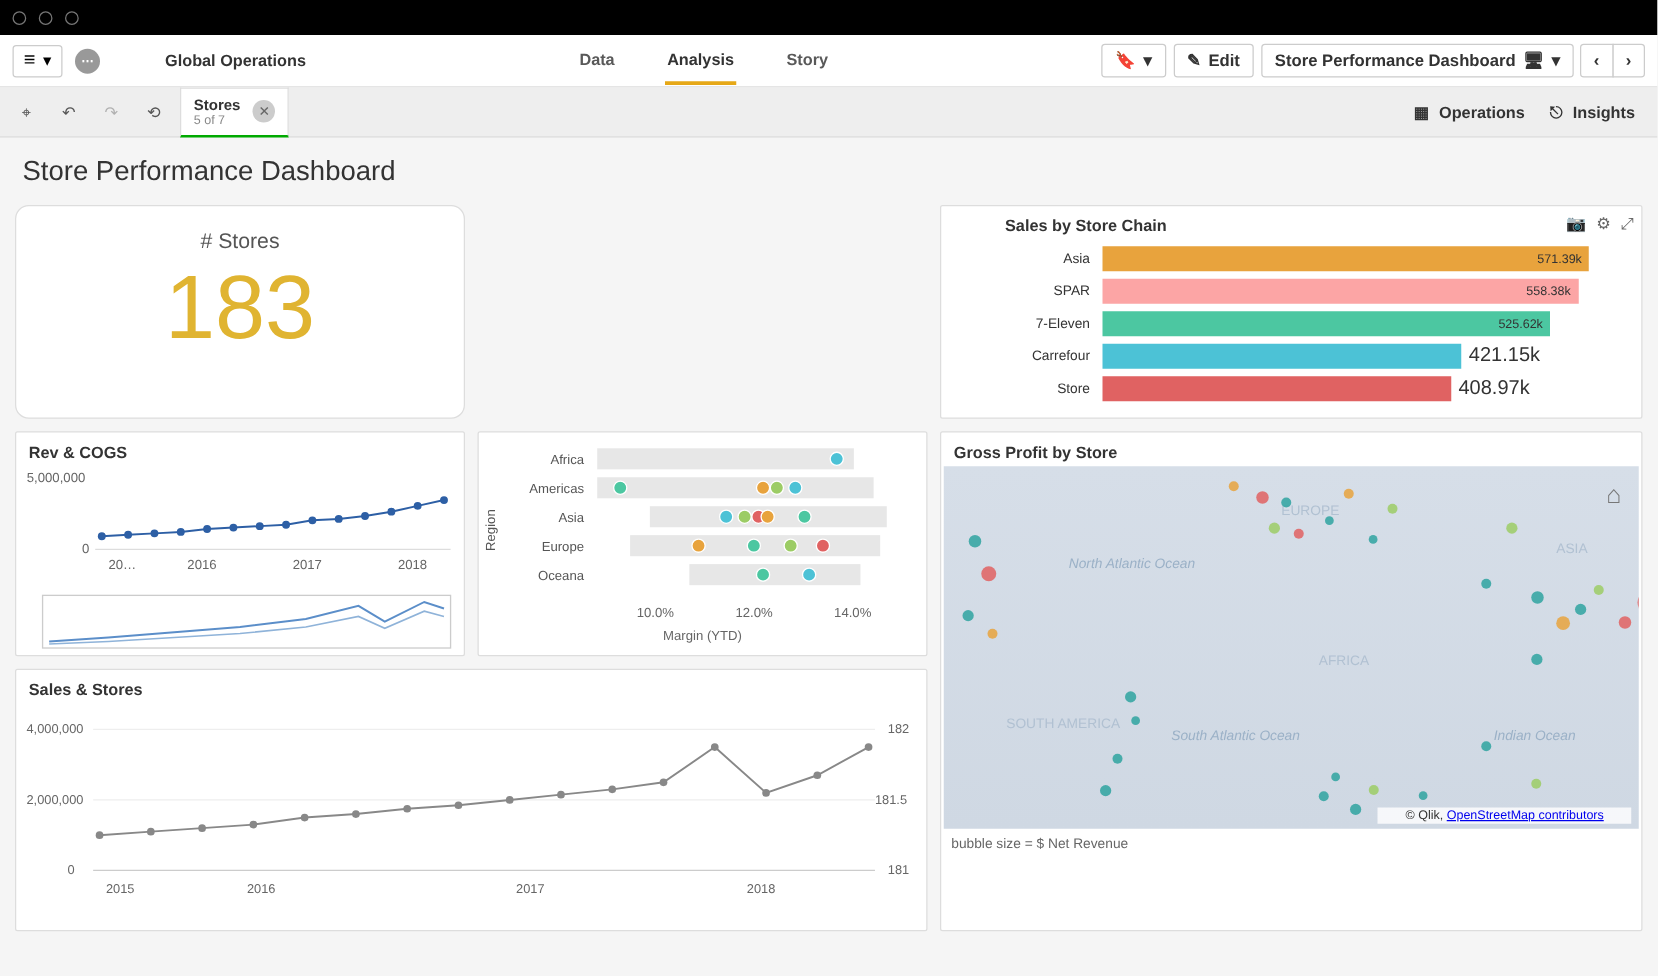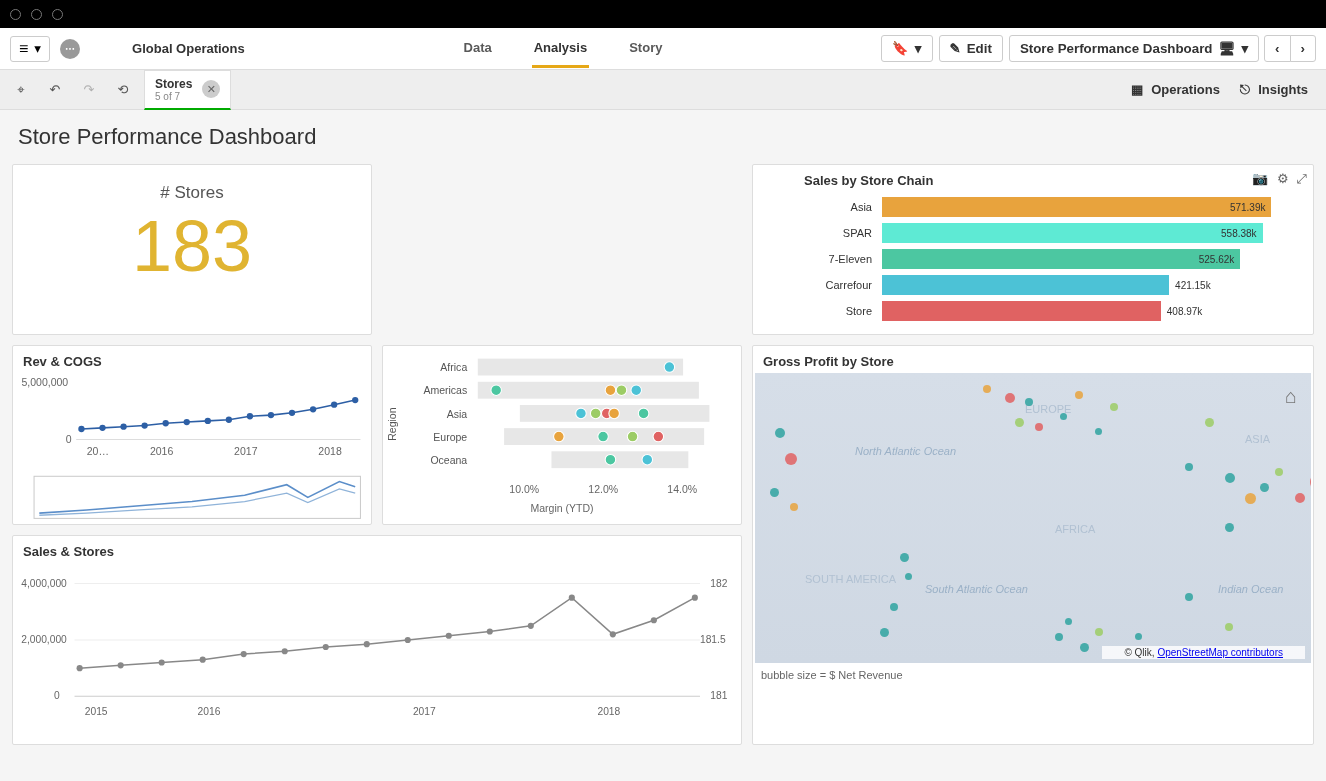--- a/index.html
+++ b/index.html
@@ -26,32 +26,32 @@
   .sel-icons .sicon { width:34px; height:34px; display:flex; align-items:center; justify-content:center; color:#555; cursor:pointer; }
   .sel-tab { background:#fff; border:1px solid #ddd; border-bottom:2px solid #0a0; display:flex; align-items:center; padding:4px 10px; gap:10px; height:40px; }
   .sel-tab .name { font-weight:600; font-size:12px; }
   .sel-tab .sub { font-size:10px; color:#888; }
   .sel-close { width:18px; height:18px; border-radius:50%; background:#ccc; color:#666; display:flex; align-items:center; justify-content:center; font-size:11px; cursor:pointer; }
   .sel-right { margin-left:auto; display:flex; align-items:center; gap:20px; padding-right:18px; }
   .sel-right .rbtn { display:flex; align-items:center; gap:8px; font-weight:600; cursor:pointer; }
   .page-title { font-size: 22px; font-weight: 400; padding: 14px 18px; }
   .dash { display:grid; grid-template-columns: 360px 360px 1fr; grid-auto-rows: auto; gap:10px; padding: 0 12px 12px 12px; }
   .card { background:#fff; border:1px solid #ddd; border-radius:2px; position:relative; }
-  .kpi { text-align:center; padding:18px; }
+  .kpi { text-align:center; padding:18px;border-radius:11px; }
   .kpi .k-title { font-size:17px; color:#555; margin-bottom:4px; }
   .kpi .k-val { font-size:72px; color:#e0b431; font-weight:400; line-height:1.1; }
   .card-title { font-weight:700; font-size:13px; padding:8px 10px 2px 10px; }
   .card-actions { position:absolute; top:6px; right:6px; display:flex; gap:8px; color:#666; }
   .card-actions span { cursor:pointer; }
   .bar-chart { padding:4px 22px 10px 12px; }
   .bar-row { display:flex; align-items:center; height:26px; gap:6px; font-size:11px; }
   .bar-row .lbl { width:70px; text-align:right; padding-right:4px; }
   .bar-row .bar-wrap { flex:1; display:flex; align-items:center; }
   .bar-row .bar { height:20px; display:flex; align-items:center; justify-content:flex-end; padding-right:6px; font-size:10px; color:#333;}
-  .bar-row .val-out { margin-left:6px; font-size:10px; color:#333; }
+  .bar-row .val-out { margin-left:6px; font-size:16px; color:#333; }
   .map-placeholder { background:linear-gradient(180deg,#d6dee8,#cfd8e3); height:290px; position:relative; margin:2px; overflow:hidden;}
   .map-label { position:absolute; color:#9bb1c7; font-style:italic; font-size:11px;}
   .map-dot { position:absolute; border-radius:50%; opacity:0.85; }
   .map-footer { padding:4px 8px; font-size:11px; color:#666; display:flex; justify-content:space-between;}
   .line-chart-svg { width:100%; }
   .small-note { font-size:10px; fill:#666;}
   .scatter-cat { font-size:10px; fill:#555;}
   .home-icon { position:absolute; top:12px; right:14px; font-size:20px; color:#777; cursor:pointer; }
   .attrib { position:absolute; bottom:4px; right:6px; background:rgba(255,255,255,0.8); padding:1px 22px; font-size:10px; }
   .monitor-icon { display:inline-block;  }
@@ -152,21 +152,21 @@
     <div class="bar-chart" id="bar-chain-container">
         <div class="bar-row">
           <div class="lbl">Asia</div>
           <div class="bar-wrap">
             <div class="bar" style="width:95.23166666666665%; background:#e8a33d;">571.39k</div>
           </div>
         </div>
         <div class="bar-row">
           <div class="lbl">SPAR</div>
           <div class="bar-wrap">
-            <div class="bar" style="width:93.06333333333333%; background:#5eead4;">558.38k</div>
+            <div class="bar" style="width:93.06333333333333%; background:#fca5a5;">558.38k</div>
           </div>
         </div>
         <div class="bar-row">
           <div class="lbl">7-Eleven</div>
           <div class="bar-wrap">
             <div class="bar" style="width:87.60333333333334%; background:#4cc7a1;">525.62k</div>
           </div>
         </div>
         <div class="bar-row">
           <div class="lbl">Carrefour</div>
@@ -256,24 +256,24 @@
       <text x="170" y="158" class="small-note" text-anchor="middle">Margin (YTD)</text>
     </svg>
   </div>
 
   <div class="card" style="grid-column:3; grid-row:2 / span 2;">
     <div class="card-title">Gross Profit by Store</div>
     <div class="map-placeholder">
       <span class="home-icon">⌂</span>
       <span class="map-label" style="top:72px; left:100px;">North Atlantic Ocean</span>
       <span class="map-label" style="top:200px; left:50px; font-style:normal; color:#b1c1d2;">SOUTH AMERICA</span>
-      <span class="map-label" style="top:210px; left:170px;">South Atlantic Ocean</span>
+      <span class="map-label" style="top:210px; left:182px;">South Atlantic Ocean</span>
       <span class="map-label" style="top:150px; left:300px; font-style:normal; color:#b1c1d2;">AFRICA</span>
       <span class="map-label" style="top:30px; left:270px; font-style:normal; color:#b1c1d2;">EUROPE</span>
-      <span class="map-label" style="top:210px; left:440px;margin-left:23px;">Indian Ocean</span>
+      <span class="map-label" style="top:210px; left:440px;">Indian Ocean</span>
       <span class="map-label" style="top:60px; left:490px; font-style:normal; color:#b1c1d2;">ASIA</span>
       <div id="map-dots">
           <div class="map-dot" style="left: 20px; top: 55px; width: 10px; height: 10px; background: rgb(47, 163, 160);"></div>
           <div class="map-dot" style="left: 30px; top: 80px; width: 12px; height: 12px; background: rgb(224, 98, 98);"></div>
           <div class="map-dot" style="left: 15px; top: 115px; width: 9px; height: 9px; background: rgb(47, 163, 160);"></div>
           <div class="map-dot" style="left: 35px; top: 130px; width: 8px; height: 8px; background: rgb(232, 163, 61);"></div>
           <div class="map-dot" style="left: 145px; top: 180px; width: 9px; height: 9px; background: rgb(47, 163, 160);"></div>
           <div class="map-dot" style="left: 150px; top: 200px; width: 7px; height: 7px; background: rgb(47, 163, 160);"></div>
           <div class="map-dot" style="left: 135px; top: 230px; width: 8px; height: 8px; background: rgb(47, 163, 160);"></div>
           <div class="map-dot" style="left: 125px; top: 255px; width: 9px; height: 9px; background: rgb(47, 163, 160);"></div>

